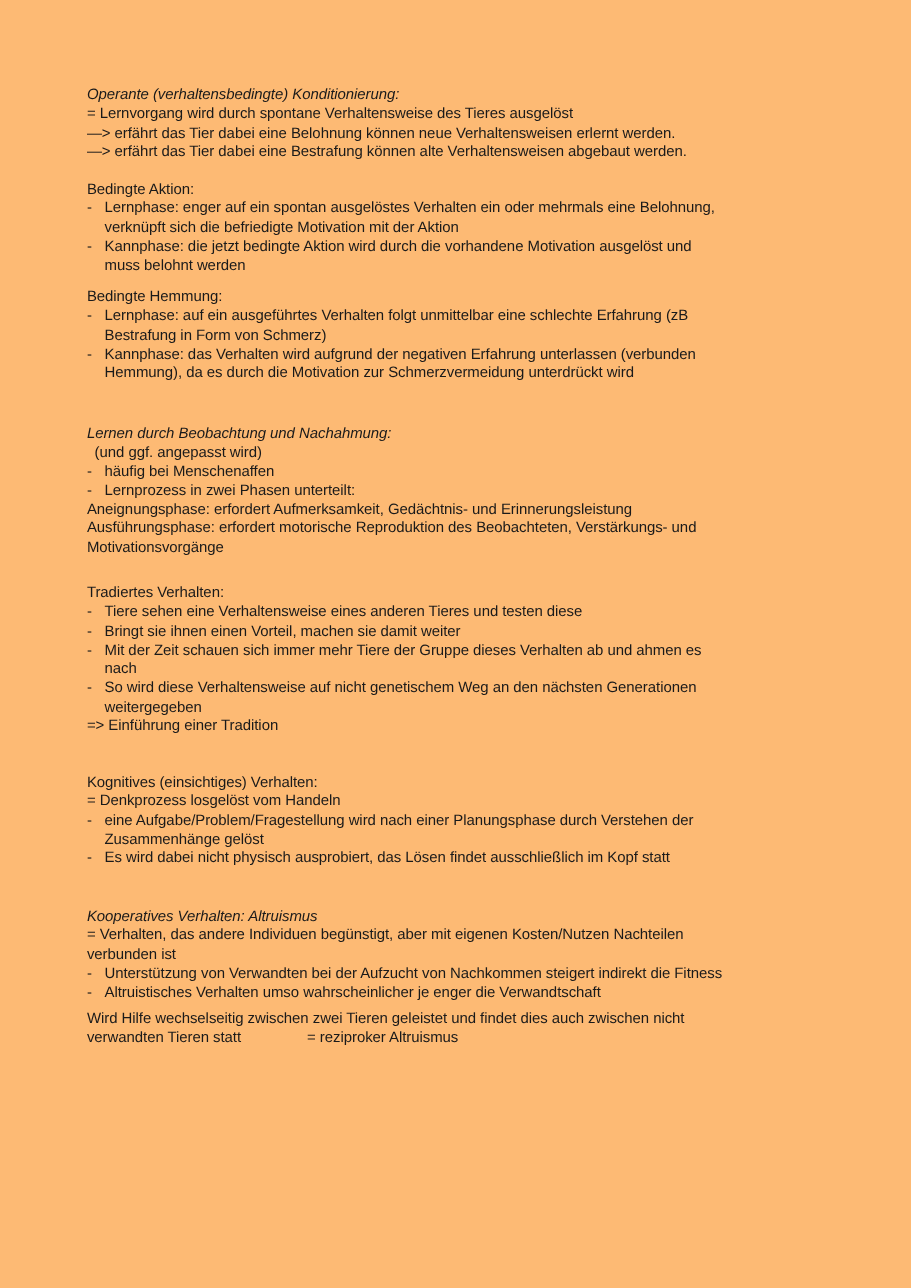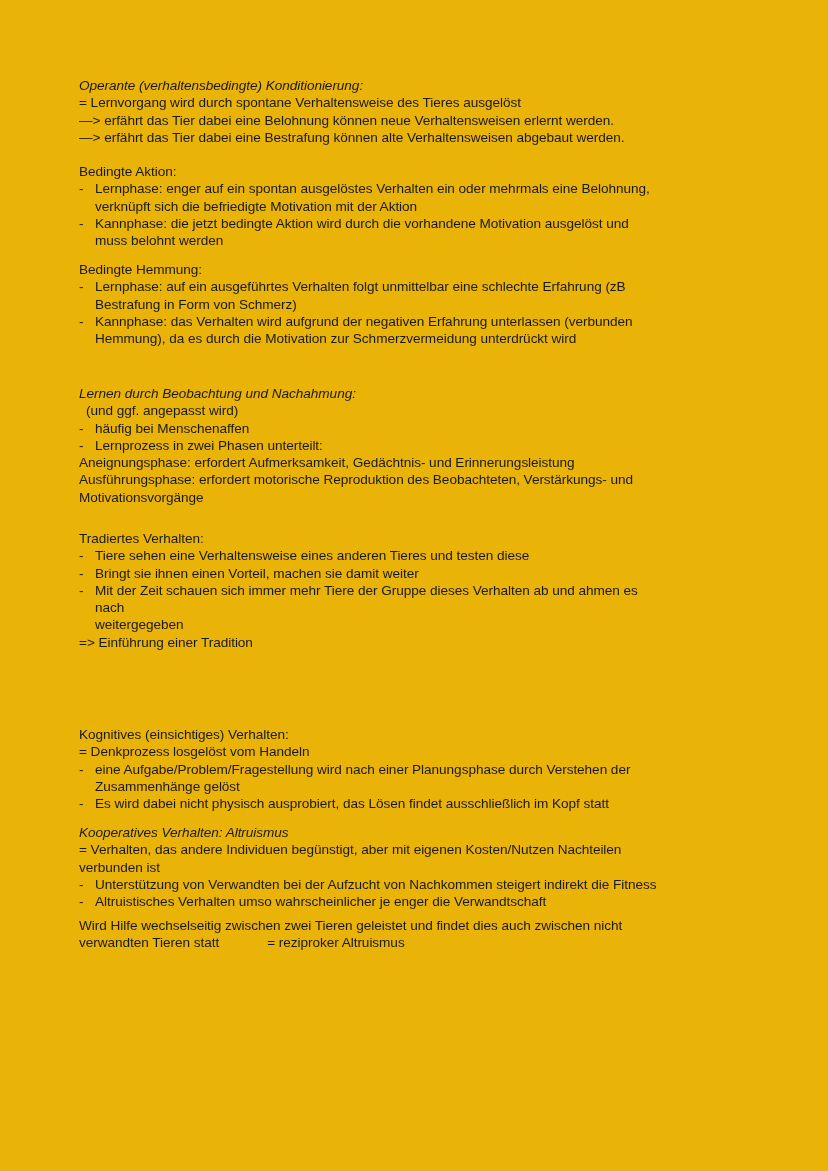--- a/index.html
+++ b/index.html
@@ -23,42 +23,42 @@
     position: absolute;
     left: 79px;
     right: 60px;
   }
   
   .sec-0 { top: 77px; }
   .sec-1 { top: 163px; }
   .sec-2 { top: 261px; }
   .sec-3 { top: 385px; }
   .sec-4 { top: 530px; }
-  .sec-5 { top: 702px; margin-top: 24px; }
+  .sec-5 { top: 702px; }
   .sec-6 { top: 824px; }
   .sec-7 { top: 917px; }
 
   .line {
     white-space: pre;
     height: 17.3px;
   }
   .line.heading-italic { font-style: italic; }
   .line.heading { font-style: normal; }
   .line.cont { padding-left: 16px; }       
   .line.cont-small { padding-left: 7px; }  
   .line.bullet .marker {
     display: inline-block;
     width: 16px;
   }
-  .part2 { margin-left: 48px; }
+  .part2 { margin-left: 60px; }
 </style>
 </head>
 <body>
 
-<div id="page" style="background: #eab308; color: rgb(26, 26, 26);">
+<div id="page" style="background: #fdba74; color: rgb(26, 26, 26);">
     <div class="section sec-0">
       <div class="line heading-italic">Operante (verhaltensbedingte) Konditionierung:</div>
       <div class="line body">= Lernvorgang wird durch spontane Verhaltensweise des Tieres ausgelöst</div>
       <div class="line body">—&gt; erfährt das Tier dabei eine Belohnung können neue Verhaltensweisen erlernt werden.</div>
       <div class="line body">—&gt; erfährt das Tier dabei eine Bestrafung können alte Verhaltensweisen abgebaut werden.</div>
     </div>
     <div class="section sec-1">
       <div class="line heading">Bedingte Aktion:</div>
       <div class="line bullet"><span class="marker">-</span><span>Lernphase: enger auf ein spontan ausgelöstes Verhalten ein oder mehrmals eine Belohnung,</span></div>
       <div class="line cont">verknüpft sich die befriedigte Motivation mit der Aktion</div>
@@ -80,20 +80,21 @@
       <div class="line body">Aneignungsphase: erfordert Aufmerksamkeit, Gedächtnis- und Erinnerungsleistung</div>
       <div class="line body">Ausführungsphase: erfordert motorische Reproduktion des Beobachteten, Verstärkungs- und</div>
       <div class="line body">Motivationsvorgänge</div>
     </div>
     <div class="section sec-4">
       <div class="line heading">Tradiertes Verhalten:</div>
       <div class="line bullet"><span class="marker">-</span><span>Tiere sehen eine Verhaltensweise eines anderen Tieres und testen diese</span></div>
       <div class="line bullet"><span class="marker">-</span><span>Bringt sie ihnen einen Vorteil, machen sie damit weiter</span></div>
       <div class="line bullet"><span class="marker">-</span><span>Mit der Zeit schauen sich immer mehr Tiere der Gruppe dieses Verhalten ab und ahmen es</span></div>
       <div class="line cont">nach</div>
+      <div class="line bullet"><span class="marker">-</span><span>So wird diese Verhaltensweise auf nicht genetischem Weg an den nächsten Generationen</span></div>
       <div class="line cont">weitergegeben</div>
       <div class="line body">=&gt; Einführung einer Tradition</div>
     </div>
     <div class="section sec-5">
       <div class="line heading">Kognitives (einsichtiges) Verhalten:</div>
       <div class="line body">= Denkprozess losgelöst vom Handeln</div>
       <div class="line bullet"><span class="marker">-</span><span>eine Aufgabe/Problem/Fragestellung wird nach einer Planungsphase durch Verstehen der</span></div>
       <div class="line cont">Zusammenhänge gelöst</div>
       <div class="line bullet"><span class="marker">-</span><span>Es wird dabei nicht physisch ausprobiert, das Lösen findet ausschließlich im Kopf statt</span></div>
     </div>

